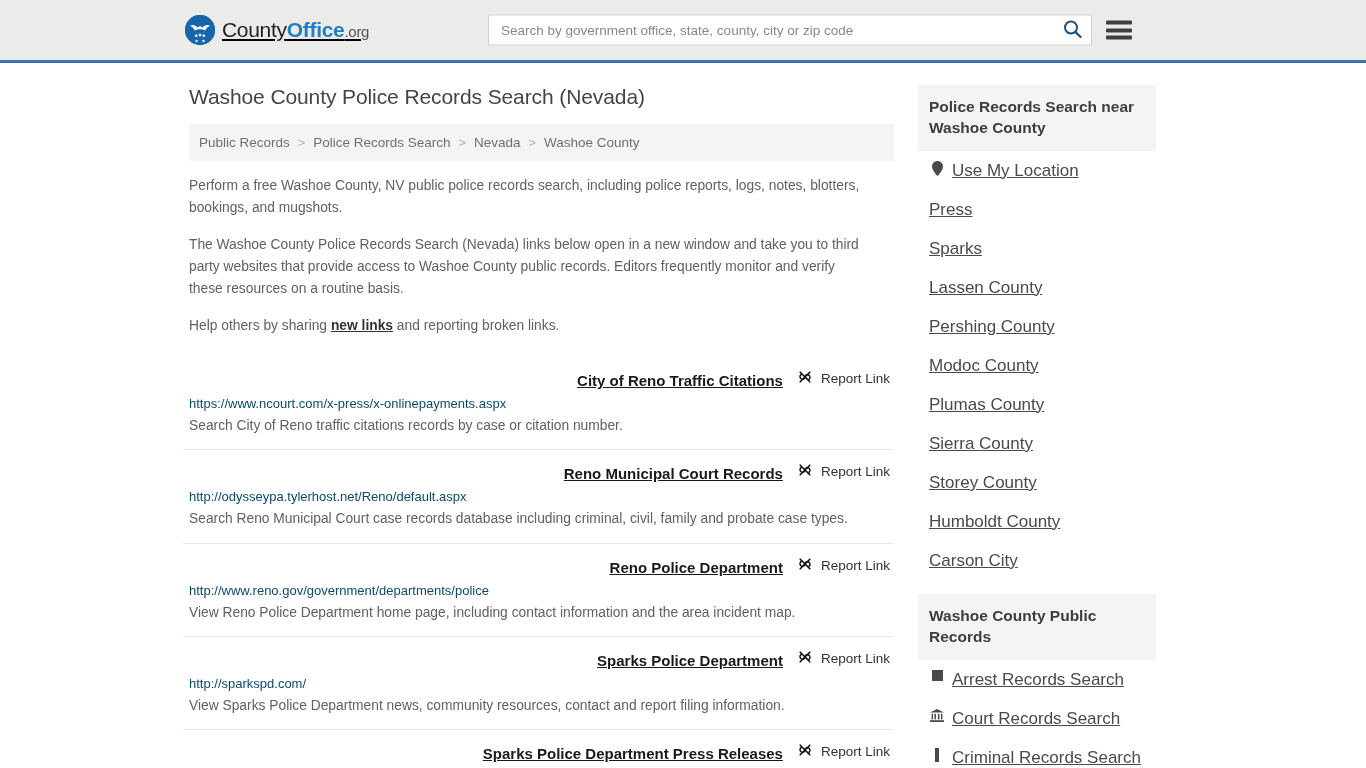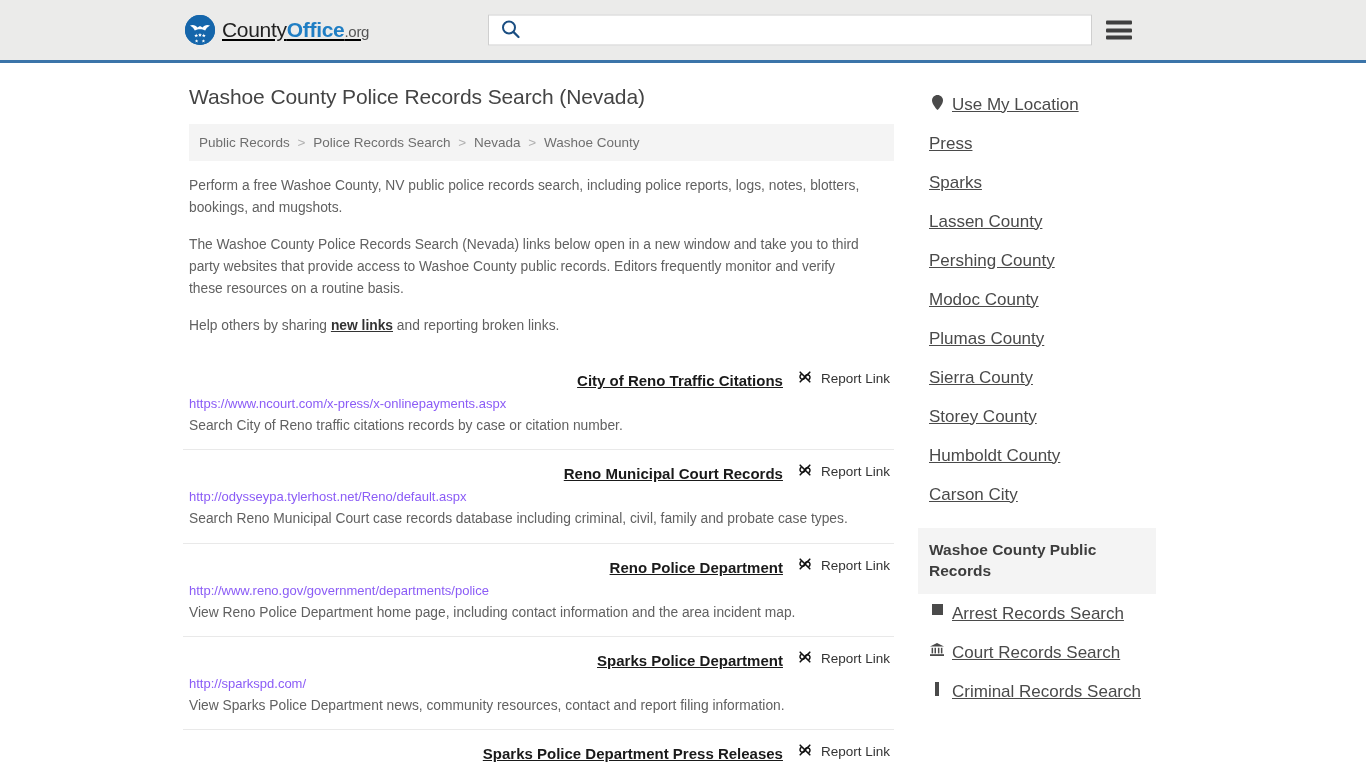--- a/index.html
+++ b/index.html
@@ -177,21 +177,21 @@
     cursor: pointer;
     flex: none;
     margin-left: 14px;
     position: relative;
     top: -1px;
   }
   .result-url {
     display: block;
     margin-top: 7px;
     font-size: 13px;
-    color: #8b5cf6;
+    color: #0c4a6e;
     text-decoration: none;
     word-break: break-all;
   }
   .result-desc {
     margin-top: 4px;
     font-size: 13.8px;
     line-height: 1.62;
     color: #616161;
     padding-right: 20px;
   }
@@ -243,20 +243,21 @@
           <path d="M18.8 18.6 l.55 1.3 1.4.1-1.07.92.33 1.37-1.21-.75-1.21.75.33-1.37-1.07-.92 1.4-.1z" fill="#ffffff"></path>
           <path d="M11.6 24.2 l.5 1.18 1.27.1-.97.83.3 1.24-1.1-.68-1.1.68.3-1.24-.97-.83 1.27-.1z" fill="#ffffff"></path>
           <path d="M18.4 24.2 l.5 1.18 1.27.1-.97.83.3 1.24-1.1-.68-1.1.68.3-1.24-.97-.83 1.27-.1z" fill="#ffffff"></path>
         </svg>
       </span>
       <span class="brand-text"><span class="a">County</span><span class="b">Office</span><span class="tld">.org</span></span>
     </a>
 
     <div class="search-wrap">
       <div class="search-box">
+        <input type="text" placeholder="Search by government office, state, county, city or zip code" style="">
         <button class="search-icon-btn">
           <span>
             <svg width="19" height="19" viewBox="0 0 19 19" aria-hidden="true">
               <circle cx="8" cy="8" r="6" fill="none" stroke="#1a4e82" stroke-width="2"></circle>
               <line x1="12.4" y1="12.4" x2="17.5" y2="17.5" stroke="#1a4e82" stroke-width="2.2" stroke-linecap="round"></line>
             </svg>
           </span>
         </button>
       </div>
       <div class="hamburger">
@@ -379,20 +380,21 @@
         </div>
 
         <div class="result-desc"></div>
       </div>
 
     </div>
   </div>
 
   <aside class="col-side">
 
+    <div class="side-card-title">Police Records Search near Washoe County</div>
 
     <ul class="side-list">
       <li>
         <span class="side-icon">
           <svg width="11" height="15" viewBox="0 0 11 15" aria-hidden="true">
             <path d="M5.5 0 C2.46 0 0 2.43 0 5.42 C0 9.5 5.5 15 5.5 15 C5.5 15 11 9.5 11 5.42 C11 2.43 8.54 0 5.5 0 Z" fill="#4a4a4a"></path>
           </svg>
         </span>
         <a href="#">Use My Location</a>
       </li>

